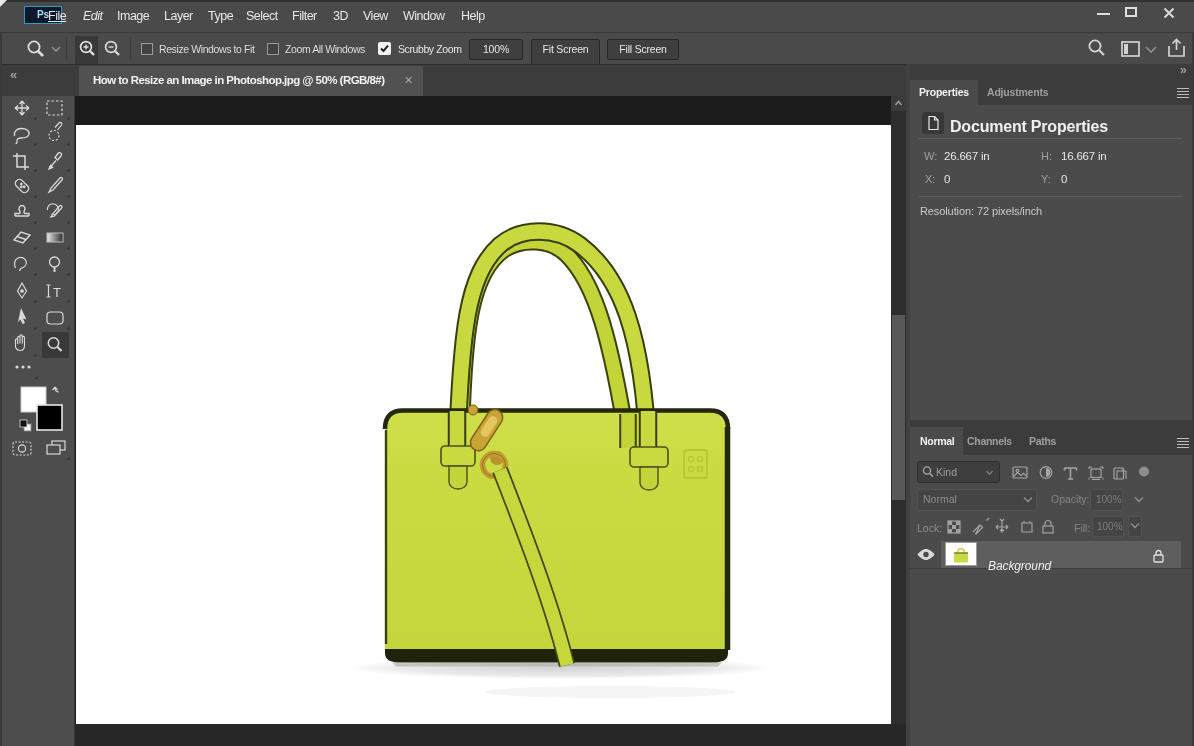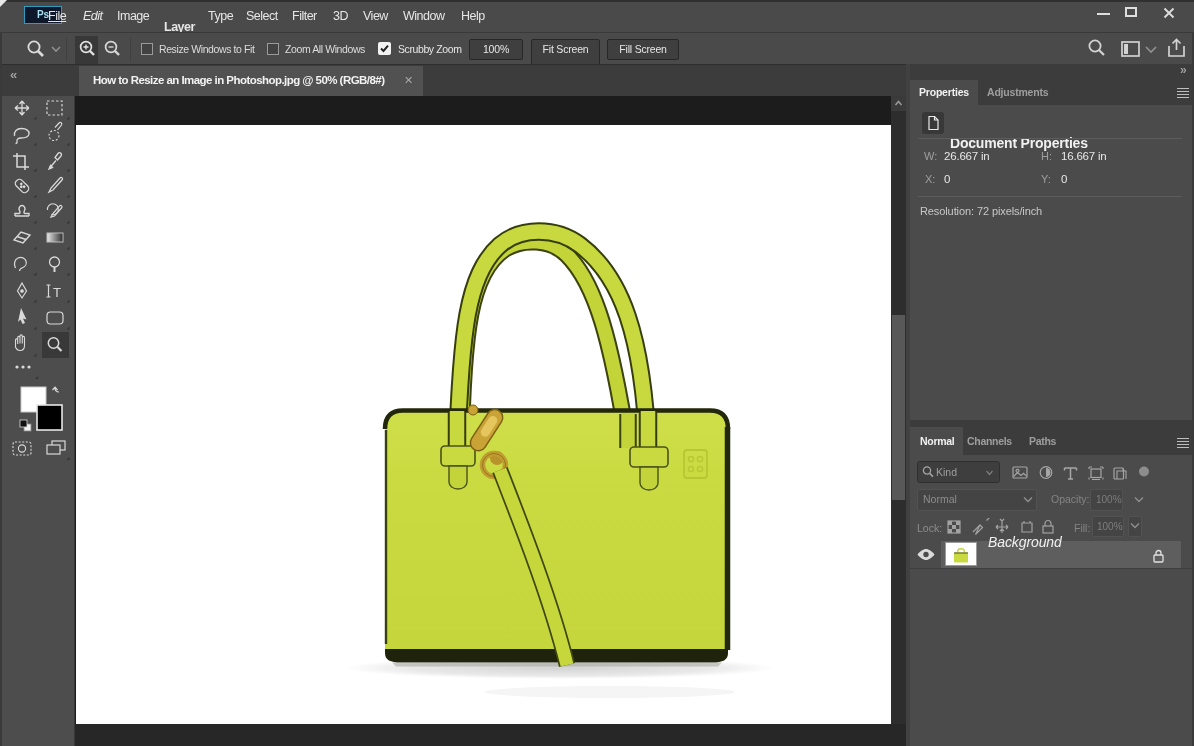--- a/index.html
+++ b/index.html
@@ -13,21 +13,21 @@
 </head>
 <body>
 <div id="stage">
 
   <div class="abs" id="titlebar" style="left:0;top:0;width:1194px;height:32px;background:#4a4a4a;border-top:2px solid #303030;"></div>
   <div class="abs" style="left:0;top:0;width:7px;height:7px;background:#e8e8e8;clip-path:polygon(0 0,100% 0,0 100%);"></div>
   <div class="abs" style="left:24px;top:6px;width:38px;height:18px;background:#0f172a;border:1px solid #2f9bc0;color:#a9dff2;font-size:10px;font-weight:bold;text-align:center;line-height:16px;">Ps</div>
   <div class="abs txt" style="left:48px;top:9px;text-decoration:underline;">File</div>
   <div class="abs txt" style="left:83px;top:9px;font-style:italic;">Edit</div>
   <div class="abs txt" style="left:117px;top:9px;">Image</div>
-  <div class="abs txt" style="left:164px;top:20px;font-weight:bold;">Layer</div>
+  <div class="abs txt" style="left:164px;top:9px;">Layer</div>
   <div class="abs txt" style="left:208px;top:9px;">Type</div>
   <div class="abs txt" style="left:246px;top:9px;">Select</div>
   <div class="abs txt" style="left:292px;top:9px;">Filter</div>
   <div class="abs txt" style="left:333px;top:9px;">3D</div>
   <div class="abs txt" style="left:363px;top:9px;">View</div>
   <div class="abs txt" style="left:403px;top:9px;">Window</div>
   <div class="abs txt" style="left:461px;top:9px;">Help</div>
 
   <div class="abs" style="left:1097px;top:13px;width:13px;height:2px;background:#dedede;"></div>
   <div class="abs" style="left:1125px;top:7px;width:12px;height:10px;border:2px solid #dedede;"></div>
@@ -290,21 +290,21 @@
   <div class="abs dim" style="left:987px;top:86px;font-size:10.5px;font-weight:bold;letter-spacing:-0.2px;text-align:right;">Adjustments</div>
   <svg class="abs" style="left:1176px;top:87px;" width="14" height="12" viewBox="0 0 14 12">
     <path d="M1 1.5 h12 M1 4.5 h12 M1 7.5 h12 M1 10.5 h12" stroke="#bdbdbd" stroke-width="1.2"></path>
   </svg>
 
   <div class="abs" style="left:922px;top:112px;width:22px;height:22px;background:#383838;border-radius:3px;"></div>
   <svg class="abs" style="left:922px;top:112px;" width="22" height="22" viewBox="0 0 22 22">
     <path d="M7 4.5 h5.5 l3.5 3.5 v9.5 h-9 z" stroke="#e8e8e8" stroke-width="1.2" fill="none"></path>
     <path d="M12.5 4.5 v3.5 h3.5" stroke="#e8e8e8" stroke-width="1.2" fill="none"></path>
   </svg>
-  <div class="abs txt" style="left:950px;top:135px;font-size:14px;font-weight:bold;letter-spacing:-0.2px;color:#f0f0f0;">Document Properties</div>
+  <div class="abs txt" style="left:950px;top:118px;font-size:16px;font-weight:bold;letter-spacing:-0.2px;color:#f0f0f0;">Document Properties</div>
   <div class="abs" style="left:918px;top:138px;width:264px;height:1px;background:#5c5c5c;"></div>
 
   <div class="abs dim" style="left:924px;top:150px;font-size:11px;">W:</div>
   <div class="abs txt" style="left:944px;top:150px;font-size:11.5px;letter-spacing:-0.2px;">26.667 in</div>
   <div class="abs dim" style="left:1041px;top:150px;font-size:11px;">H:</div>
   <div class="abs txt" style="left:1061px;top:150px;font-size:11.5px;letter-spacing:-0.2px;">16.667 in</div>
   <div class="abs dim" style="left:925px;top:173px;font-size:11px;">X:</div>
   <div class="abs txt" style="left:944px;top:173px;font-size:11.5px;">0</div>
   <div class="abs dim" style="left:1041px;top:173px;font-size:11px;">Y:</div>
   <div class="abs txt" style="left:1061px;top:173px;font-size:11.5px;">0</div>
@@ -384,21 +384,21 @@
   <svg class="abs" style="left:916px;top:547px;" width="20" height="15" viewBox="0 0 20 15">
     <path d="M1.5 7.5 C4.5 3.5 8 2 10 2 C12 2 15.5 3.5 18.5 7.5 C15.5 11.5 12 13 10 13 C8 13 4.5 11.5 1.5 7.5 Z" fill="#dadada"></path>
     <circle cx="10" cy="7.5" r="2.7" fill="#4b4b4b"></circle>
   </svg>
   <div class="abs" style="left:945px;top:542px;width:32px;height:24px;background:#ffffff;border:1px solid #9a9a9a;"></div>
   <svg class="abs" style="left:946px;top:543px;" width="30" height="22" viewBox="0 0 30 22">
     <rect x="8" y="9.5" width="14" height="10" rx="1" fill="#c9da41"></rect>
     <path d="M11.5 9.5 C11.5 4.5 18.5 4.5 18.5 9.5" stroke="#c4d63e" stroke-width="1.4" fill="none"></path>
     <rect x="8" y="9.5" width="14" height="1" fill="#4a511c"></rect>
   </svg>
-  <div class="abs" style="left:988px;top:534px;font-size:14px;font-style:italic;letter-spacing:-0.1px;color:#f0f0f0;white-space:nowrap;">Background</div>
+  <div class="abs" style="left:988px;top:559px;font-size:12px;font-style:italic;letter-spacing:-0.1px;color:#f0f0f0;white-space:nowrap;">Background</div>
   <svg class="abs" style="left:1151px;top:548px;" width="15" height="16" viewBox="0 0 15 16">
     <rect x="3" y="7" width="9" height="7" rx="1" stroke="#e2e2e2" stroke-width="1.3" fill="none"></rect>
     <path d="M5 7 v-2 a2.5 2.5 0 0 1 5 0 v2" stroke="#e2e2e2" stroke-width="1.3" fill="none"></path>
   </svg>
 
   <div class="abs" style="left:0;top:32px;width:2px;height:714px;background:#3a3a3a;"></div>
   <div class="abs" style="left:1192px;top:32px;width:2px;height:714px;background:#3a3a3a;"></div>
 </div>
 
 </body></html>

